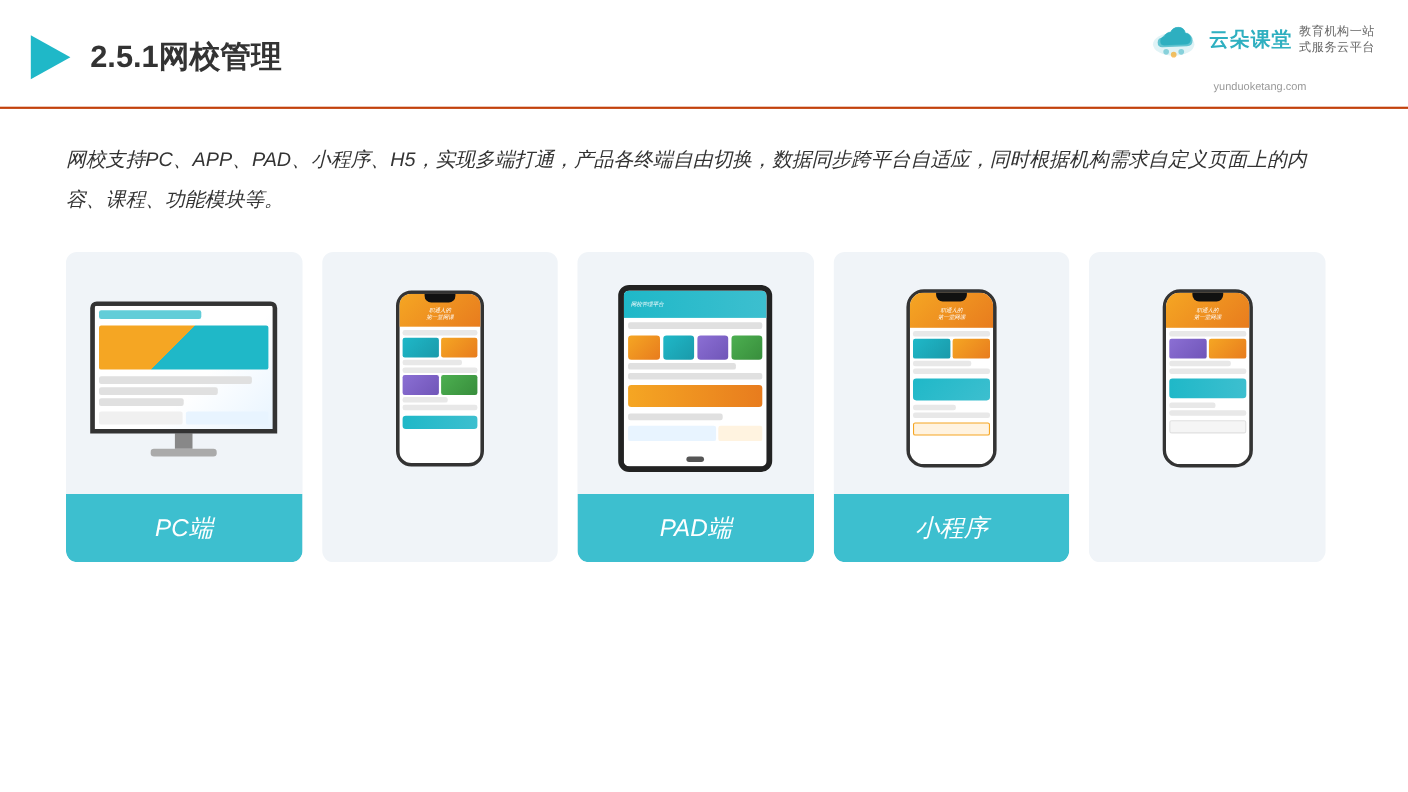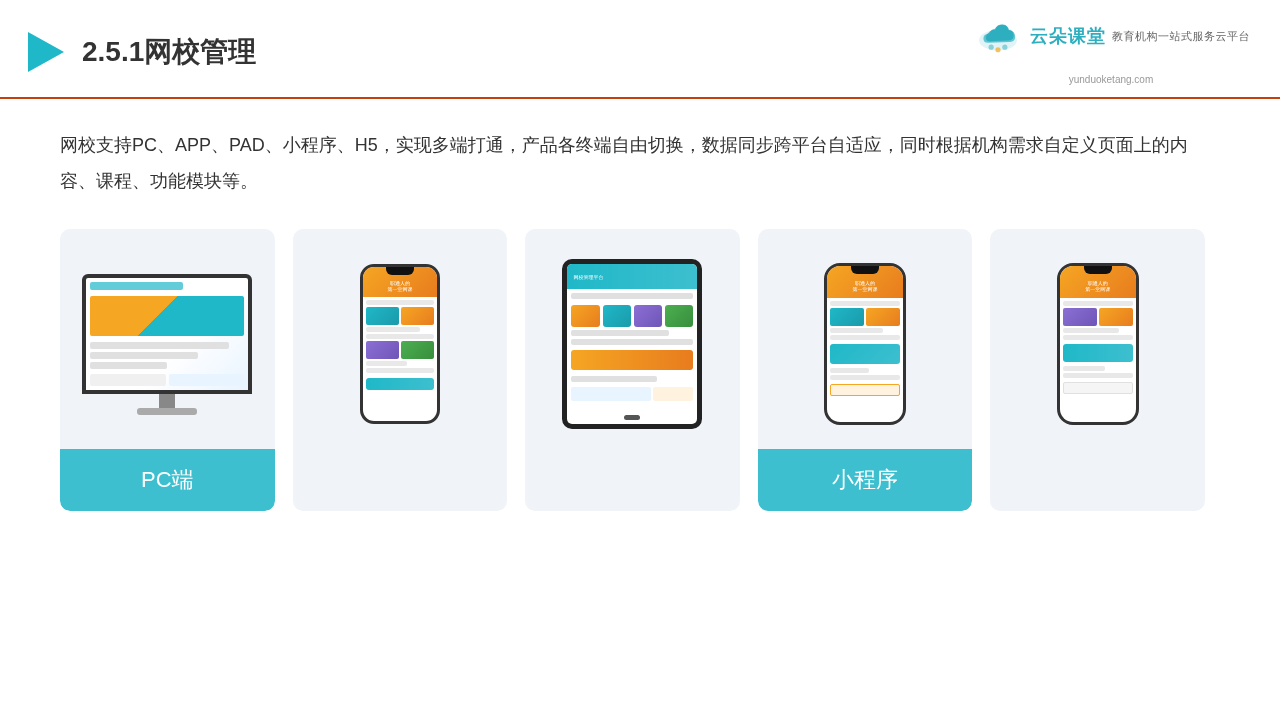--- a/index.html
+++ b/index.html
@@ -63,20 +63,21 @@
     }
     .brand-domain {
       font-size: 10px;
       color: #999;
       margin-top: 2px;
     }
 
     
     .main {
       padding: 28px 75px 20px 60px;
+      font-style: italic;
     }
     .description {
       font-size: 18px;
       color: #333;
       line-height: 2;
       margin-bottom: 30px;
     }
 
     
     .cards-row {
@@ -328,21 +329,21 @@
       <svg class="cloud-icon-svg" viewBox="0 0 60 42" fill="none">
         <ellipse cx="30" cy="26" rx="22" ry="12" fill="#2eafc0" opacity="0.15"></ellipse>
         <path d="M44,28 Q50,28 50,22 Q50,15 43,15 Q42,8 35,8 Q28,8 26,14 Q20,14 18,19 Q13,19 13,24 Q13,29 18,29 Z" fill="#2eafc0" opacity="0.7"></path>
         <path d="M42,26 Q48,26 48,20 Q48,14 42,14 Q41,8 35,8 Q29,8 27,13 Q22,13 20,18 Q16,18 16,23 Q16,27 20,27 Z" fill="#2eafc0" stroke="#2eafc0" stroke-width="0.5"></path>
 
         <circle cx="22" cy="34" r="3" fill="#2eafc0" opacity="0.5"></circle>
         <circle cx="30" cy="37" r="3" fill="#f5a623" opacity="0.7"></circle>
         <circle cx="38" cy="34" r="3" fill="#2eafc0" opacity="0.5"></circle>
       </svg>
       <span class="brand-text">云朵课堂</span>
-      <div style="display:flex;flex-direction:row;line-height:1.3;">
+      <div style="display:flex;flex-direction:column;line-height:1.3;">
         <span class="brand-sub">教育机构一站</span>
         <span class="brand-sub">式服务云平台</span>
       </div>
     </div>
     <span class="brand-domain">yunduoketang.com</span>
   </div>
 </div>
 
 <div class="main">
   <p class="description">网校支持PC、APP、PAD、小程序、H5，实现多端打通，产品各终端自由切换，数据同步跨平台自适应，同时根据机构需求自定义页面上的内容、课程、功能模块等。</p>
@@ -425,20 +426,21 @@
               <div class="tablet-row" style="width:70%;margin-top:3px;"></div>
               <div style="display:flex;gap:2px;margin-top:2px;">
                 <div style="flex:2;height:14px;background:#e8f4ff;border-radius:2px;"></div>
                 <div style="flex:1;height:14px;background:#fff3e0;border-radius:2px;"></div>
               </div>
             </div>
           </div>
           <div class="tablet-bottom"></div>
         </div>
       </div>
+      <div class="card-label">PAD端</div>
     </div>
 
     <div class="card">
       <div class="card-image-area">
         <div class="phone-mockup" style="width:82px;height:162px;border-radius:16px;">
           <div class="phone-notch"></div>
           <div class="phone-screen">
             <div class="phone-screen-header" style="height:32px;background:linear-gradient(135deg,#f5a623,#e87c1e);">
               <div class="phone-screen-header-text">职通人的<br>第一堂网课</div>
             </div>

